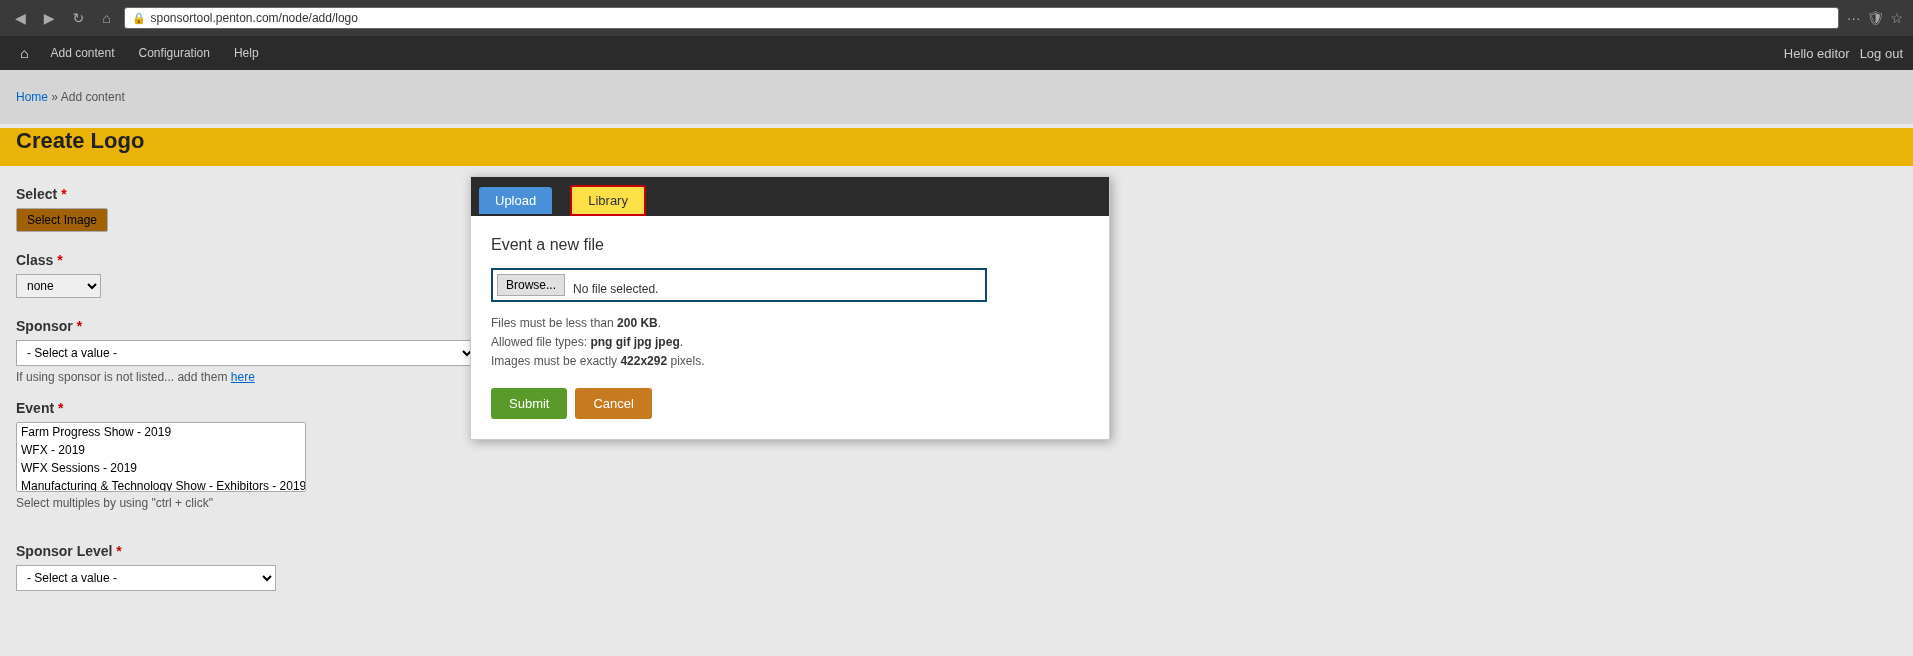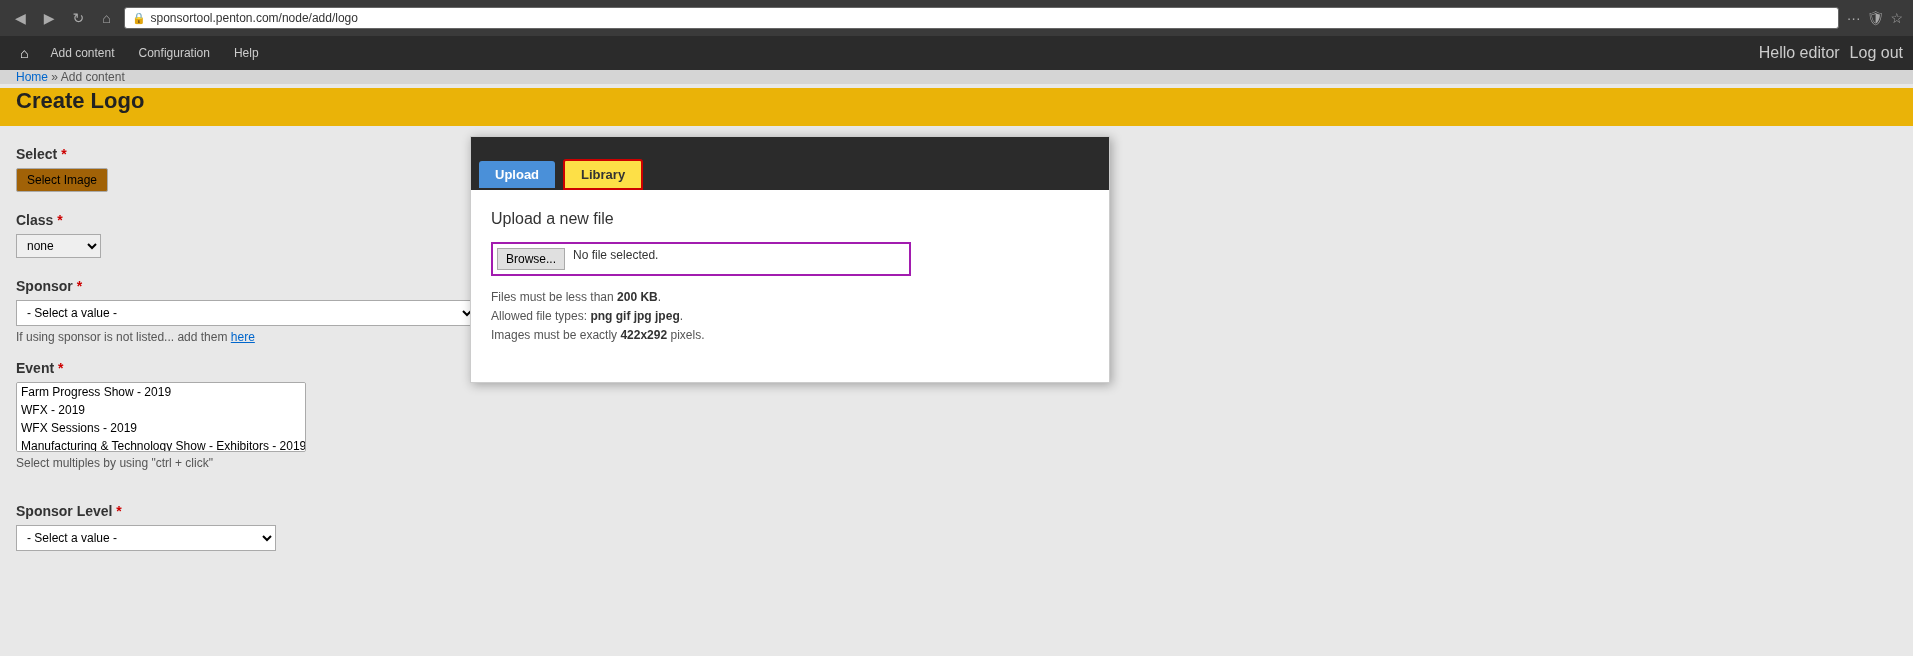--- a/index.html
+++ b/index.html
@@ -55,27 +55,27 @@
     .app-menubar .menu-item {
       color: #ccc;
       font-size: 12px;
       padding: 0 12px;
       height: 34px;
       display: flex;
       align-items: center;
       cursor: pointer;
     }
     .app-menubar .spacer { flex: 1; }
-    .app-menubar .user-info { color: #ccc; font-size: 16px; display: flex; gap: 10px; align-items: flex-end; }
+    .app-menubar .user-info { color: #ccc; font-size: 13px; display: flex; gap: 10px; align-items: flex-end; }
     .app-menubar .user-info a { color: #ccc; text-decoration: none; }
 
     
     .breadcrumb-area {
       background: #d5d5d5;
-      padding: 0 16px;
+      padding: 20px 16px;
     }
     .breadcrumb {
       font-size: 12px;
       color: #555;
     }
     .breadcrumb a { color: #0066cc; text-decoration: none; }
     .page-title {
       font-size: 22px;
       font-weight: bold;
       color: #222;
@@ -173,23 +173,22 @@
       background: #fff;
       border: 1px solid #ccc;
       box-shadow: 2px 2px 10px rgba(0,0,0,0.3);
     }
 
     
     .modal-tabs {
       background: #2b2b2b;
       display: flex;
       align-items: center;
-      padding: 22px 8px 0;
-      gap: 8px;
-      font-weight: bold;
+      padding: 8px 8px 0;
+      gap: 18px;
     }
     .modal-tab {
       padding: 6px 16px;
       font-size: 13px;
       cursor: pointer;
       border-radius: 3px 3px 0 0;
       color: #fff;
     }
     .modal-tab.active {
       background: #4a90d9;
@@ -208,25 +207,25 @@
     }
     .modal-title {
       font-size: 16px;
       color: #333;
       margin-bottom: 14px;
     }
 
     
     .file-input-area {
       display: flex;
-      align-items: flex-start;
-      border: 2px solid #a21caf;
+      align-items: flex-end;
+      border: 2px solid #0c4a6e;
       padding: 4px;
       margin-bottom: 12px;
-      width: 420px;
+      width: 496px;
     }
     .browse-btn {
       background: #e0e0e0;
       border: 1px solid #aaa;
       padding: 3px 8px;
       font-size: 12px;
       cursor: pointer;
     }
     .file-name {
       margin-left: 8px;
@@ -366,21 +365,21 @@
 
   <div class="modal-overlay">
     <div class="modal-dialog">
 
       <div class="modal-tabs">
         <div class="modal-tab active">Upload</div>
         <div class="modal-tab library">Library</div>
       </div>
 
       <div class="modal-body">
-        <div class="modal-title">Upload a new file</div>
+        <div class="modal-title">Event a new file</div>
 
         <div class="file-input-area">
           <button class="browse-btn">Browse...</button>
           <span class="file-name">No file selected.</span>
         </div>
 
         <div class="file-requirements">
           <div>
             <span>Files must be less than</span>
             <strong>200 KB</strong>.
@@ -389,17 +388,21 @@
             <span>Allowed file types:</span>
             <strong>png gif jpg jpeg</strong>.
           </div>
           <div>
             <span>Images must be exactly</span>
             <strong>422x292</strong>
             <span>pixels.</span>
           </div>
         </div>
 
+        <div class="modal-actions">
+          <button class="submit-btn">Submit</button>
+          <button class="cancel-btn">Cancel</button>
+        </div>
       </div>
     </div>
   </div>
 
 </div>
 
 </body></html>

